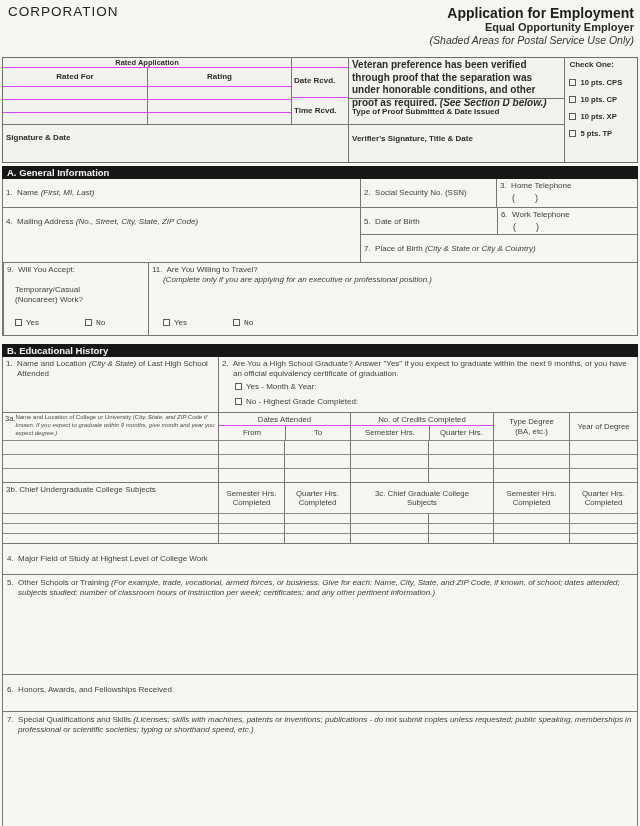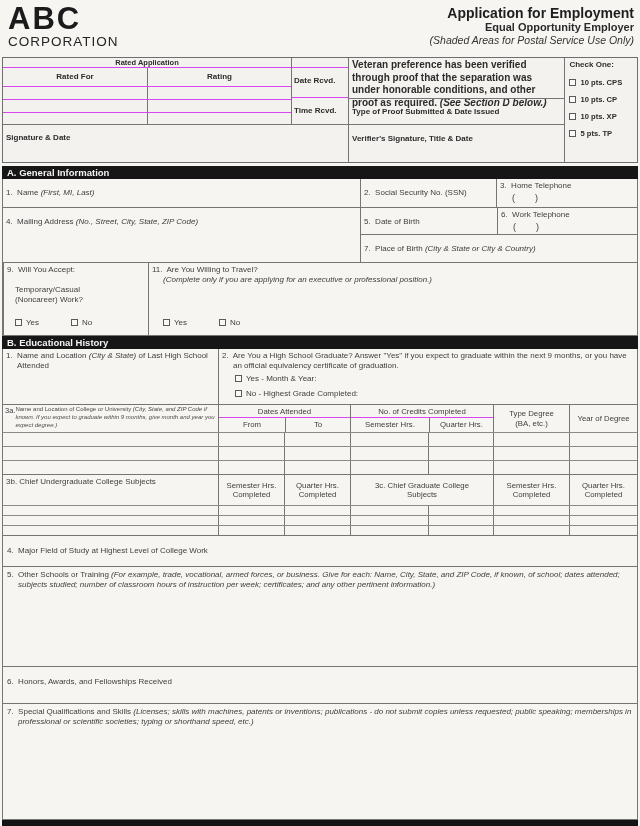--- a/index.html
+++ b/index.html
@@ -56,21 +56,21 @@
   
   .tbl { border:1px solid #757575; border-top:none; }
   .row { display:flex; }
   .rA1 { height:28px; }
   .rA23 { height:55px; }
   .a23-right { flex:1; display:flex; flex-direction:column; }
   .a23-top { height:26px; display:flex; }
   .rA4 { height:73px; }
   .flexcol { display:flex; flex-direction:column; }
   .ynrow { display:flex; margin-top:auto; margin-bottom:5px; }
-  .ynrow .yn2 { margin-left:32px; }
+  .ynrow .yn2 { margin-left:46px;font-family:Liberation Mono, monospace; }
   .paren { font-size:9px; padding-left:12px; margin-top:2px; }
 
   .rB1 { height:55px; }
   .b2chk { margin:3px 0 0 13px; }
 
   
   .t-hdr3a { height:27px; display:flex; }
   .smallhdr { font-size:7.8px; line-height:1.2; color:#3e3e3e; text-align:center; }
   .grp { display:flex; flex-direction:column; }
   .grp-top { height:13px; padding-top:2px; }
@@ -87,21 +87,20 @@
   .botbar { height:6px; background:#141414; }
 </style>
 </head>
 <body>
 
 <div class="page">
   <div class="form">
 
     <div class="hdr">
       <div>
-        <div class="logo-abc">ABC</div>
         <div class="logo-corp">CORPORATION</div>
       </div>
       <div class="titles">
         <div class="title-main">Application for Employment</div>
         <div class="title-sub">Equal Opportunity Employer</div>
         <div class="title-note">(Shaded Areas for Postal Service Use Only)</div>
       </div>
     </div>
 
     <div class="postal">
@@ -202,21 +201,21 @@
           <div class="lbl hang pre">11.  Are You Willing to Travel?</div>
           <div class="lbl it" style="margin-left:11px">(Complete only if you are applying for an executive or professional position.)</div>
           <div class="ynrow" style="padding-left:11px">
             <span class="lbl"><span class="cb"></span><span>Yes</span></span>
             <span class="lbl yn2"><span class="cb"></span><span>No</span></span>
           </div>
         </div>
       </div>
     </div>
 
-    <div class="secbar" style="margin-top:0">B.  Educational History</div>
+    <div class="secbar" style="margin-top:8px">B.  Educational History</div>
     <div class="tbl">
       <div class="row rB1">
         <div class="cell" style="width:215px">
           <div class="lbl hang pre"><span>1.  Name and Location </span><span class="it">(City &amp; State)</span><span> of Last High School Attended</span></div>
         </div>
         <div class="cell bl c-rest">
           <div class="lbl hang pre">2.  Are You a High School Graduate? Answer "Yes" if you expect to graduate within the next 9 months, or you have an official equivalency certificate of graduation.</div>
           <div class="lbl b2chk"><span class="cb"></span><span>Yes - Month &amp; Year:</span></div>
           <div class="lbl b2chk" style="margin-top:5px"><span class="cb"></span><span>No - Highest Grade Completed:</span></div>
         </div>

